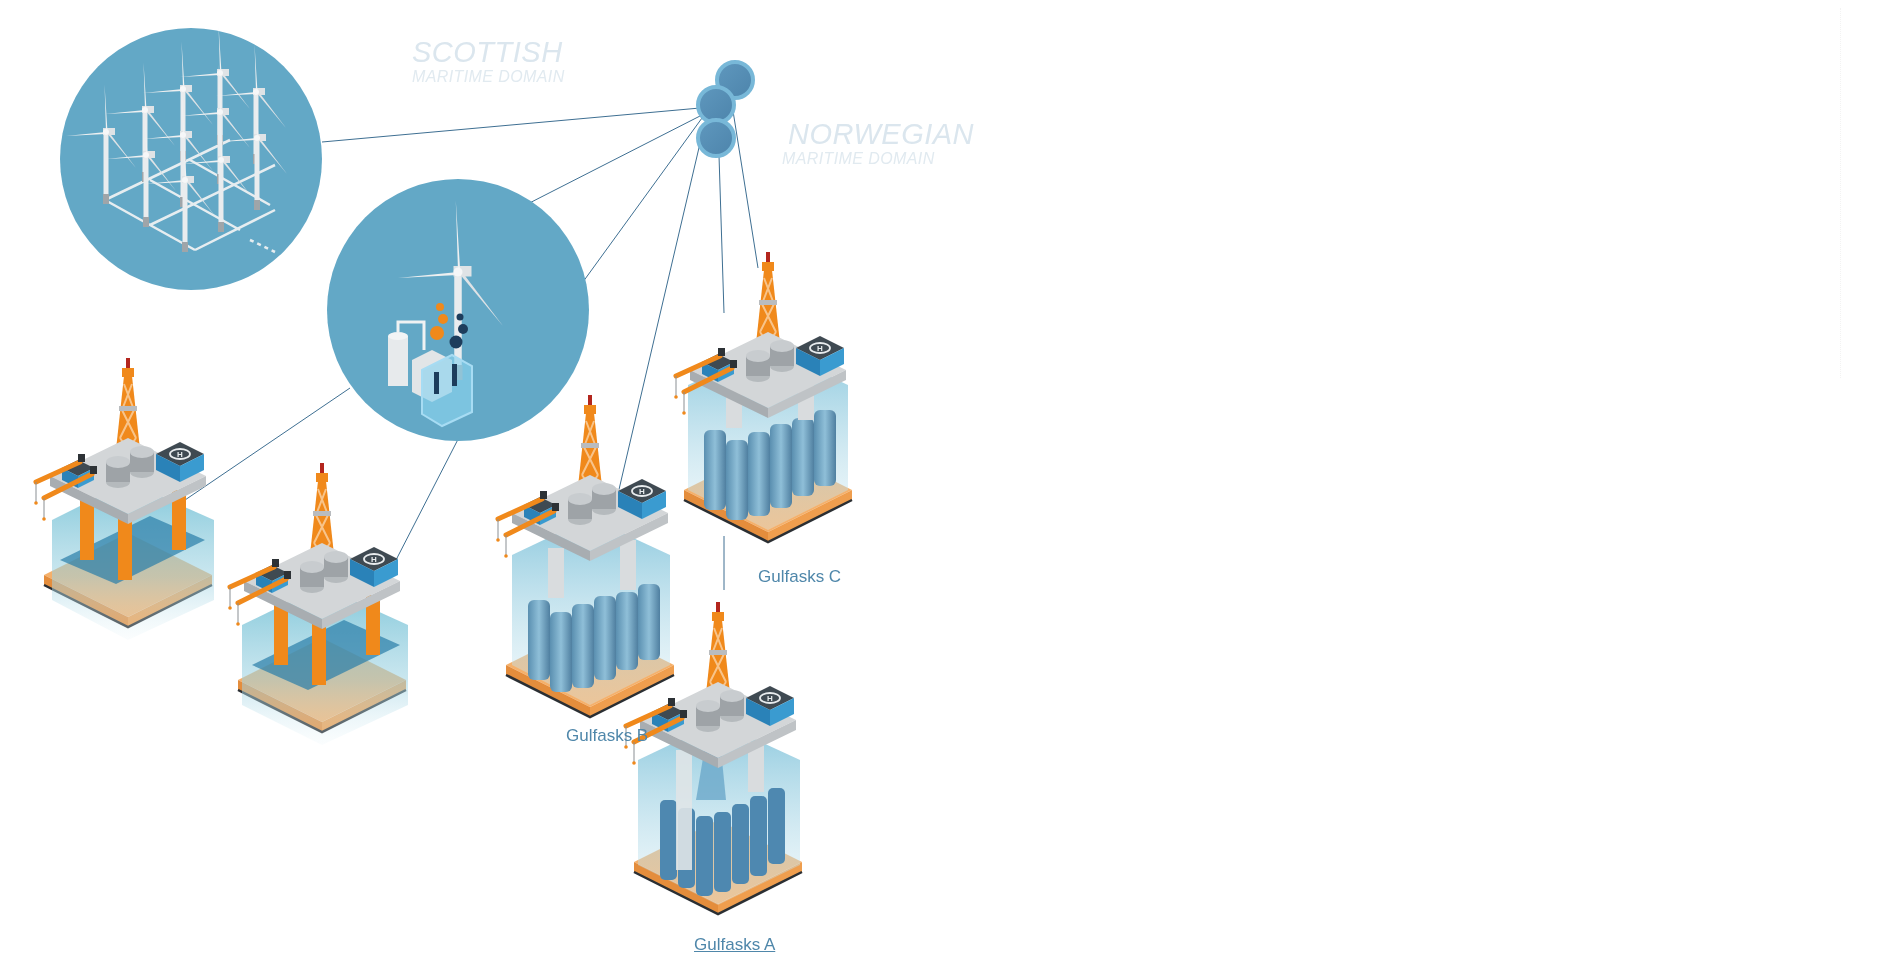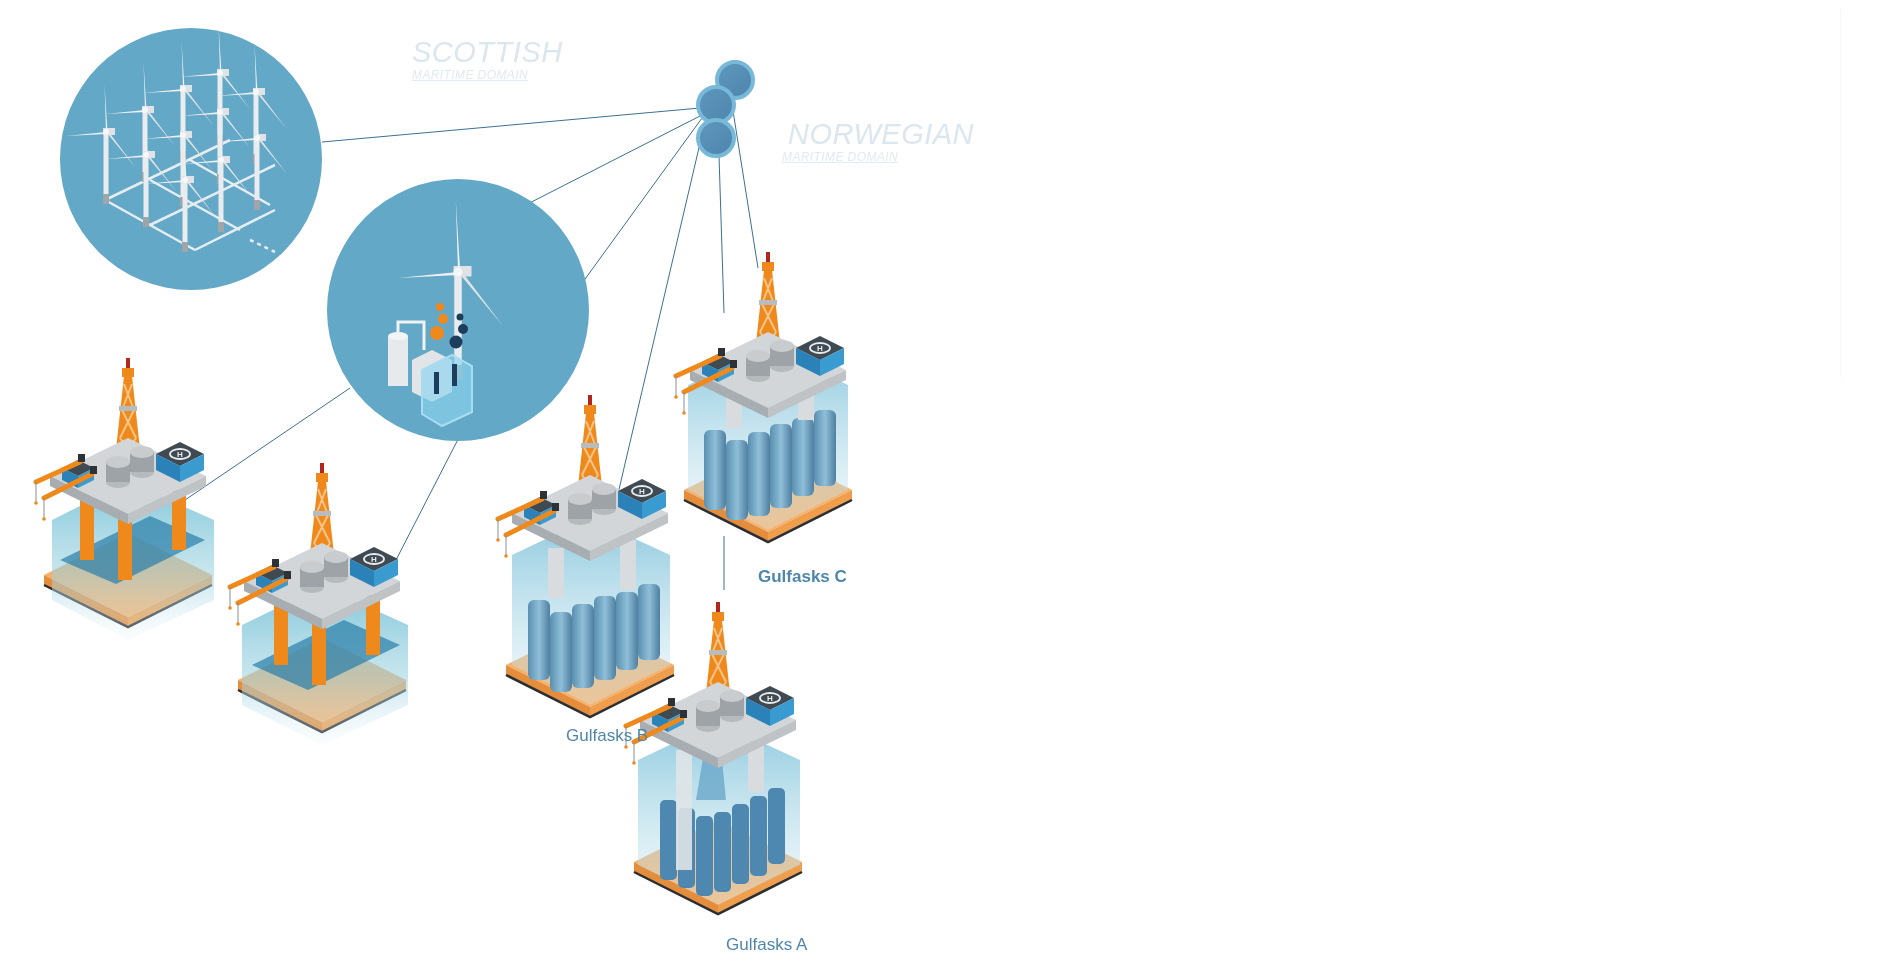--- a/index.html
+++ b/index.html
@@ -1,19 +1,19 @@
 <!DOCTYPE html>
 <html><head>
 <meta charset="utf-8">
 <style>
   html,body{margin:0;padding:0;background:#ffffff;}
   body{width:1886px;height:980px;position:relative;overflow:hidden;font-family:"Liberation Sans",sans-serif;}
   #stage{position:absolute;left:0;top:0;width:1886px;height:980px;}
   .domain-title{position:absolute;font-style:italic;color:#dbe6ee;font-size:29px;letter-spacing:0.5px;line-height:1;}
-  .domain-sub{position:absolute;font-style:italic;color:#e1eaf0;font-size:12px;letter-spacing:0.4px;line-height:1;text-decoration:underline;}
+  .domain-sub{position:absolute;font-style:italic;color:#e1eaf0;font-size:16px;letter-spacing:0.4px;line-height:1;}
   .label{position:absolute;color:#4f87aa;font-size:17px;line-height:1;}
   .edge-fade{position:absolute;left:1836px;top:8px;width:4px;height:370px;border-right:1px dotted #f3f3f3;}
 </style>
 </head>
 <body>
 
 <div id="stage">
 
   <svg id="diagram-svg" width="1886" height="980" viewBox="0 0 1886 980" style="position:absolute;left:0;top:0;">
     <defs>
@@ -214,17 +214,17 @@
       <use href="#rigTop" x="718" y="712"></use>
     </g>
   </svg>
 
   <div class="domain-title" style="left:412px;top:38px;">SCOTTISH</div>
   <div class="domain-sub" style="left:412px;top:69px;">MARITIME DOMAIN</div>
   <div class="domain-title" style="left:788px;top:120px;">NORWEGIAN</div>
   <div class="domain-sub" style="left:782px;top:151px;">MARITIME DOMAIN</div>
 
   <div class="label" style="left:566px;top:727px;">Gulfasks B</div>
-  <div class="label" style="left:758px;top:568px;font-weight:bold;">Gulfasks C</div>
-  <div class="label" style="left:726px;top:936px;">Gulfasks A</div>
+  <div class="label" style="left:758px;top:568px;">Gulfasks C</div>
+  <div class="label" style="left:694px;top:936px;text-decoration:underline;">Gulfasks A</div>
 
   <div class="edge-fade"></div>
 </div>
 
 </body></html>

